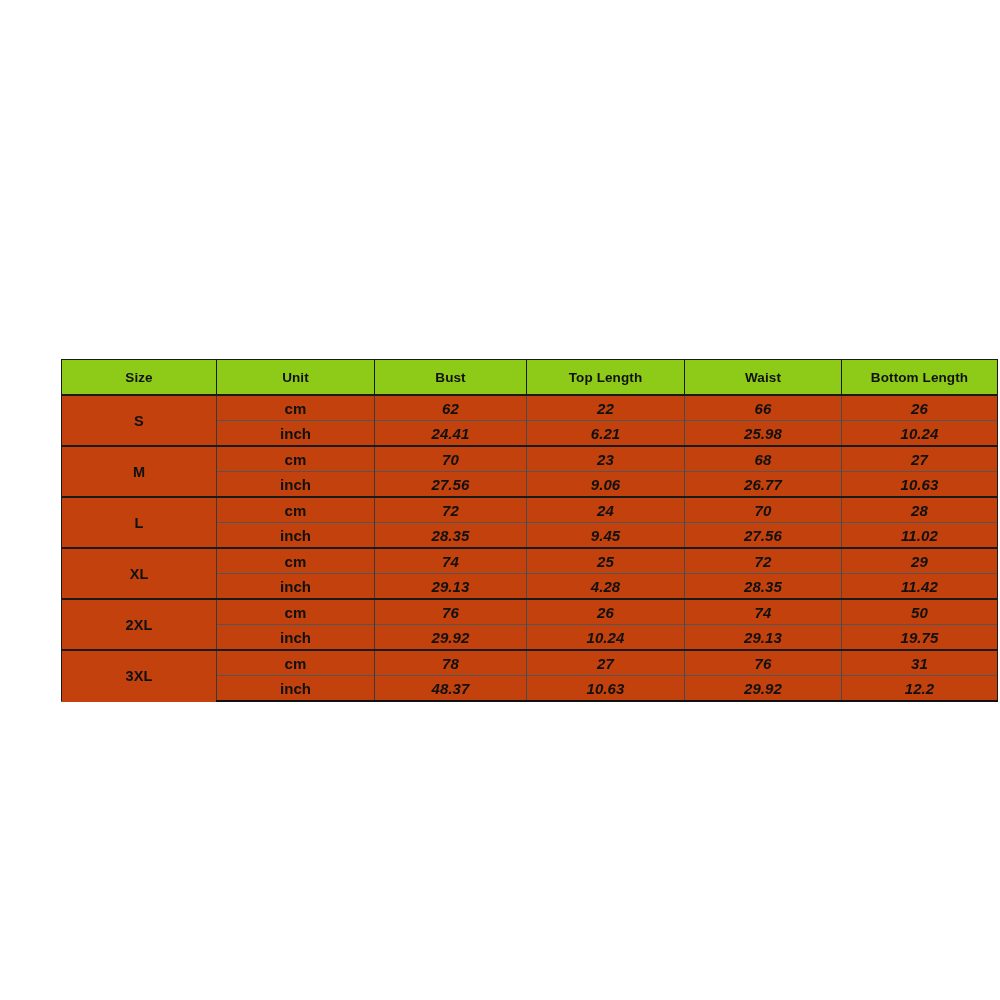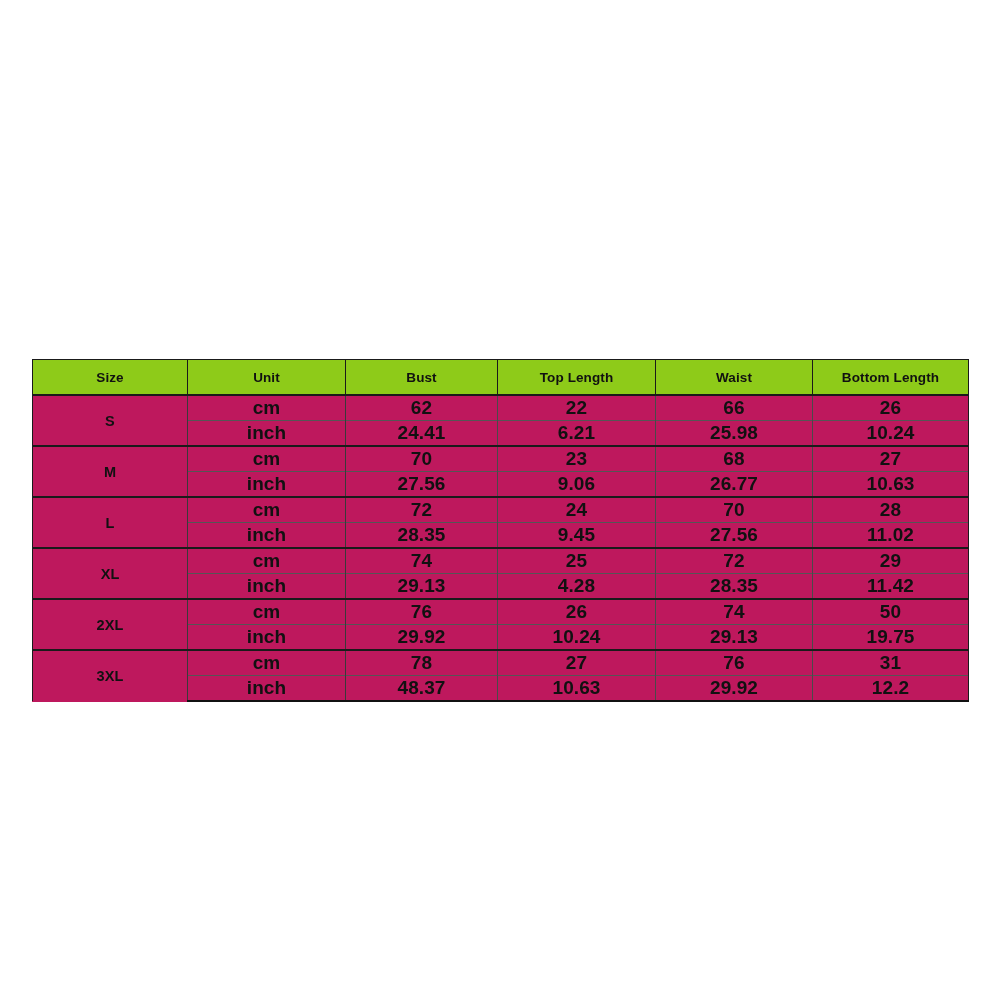--- a/index.html
+++ b/index.html
@@ -19,21 +19,22 @@
     position: absolute;
     left: 32px;
     top: 359px;
     width: 936px;
   }
 
   table.size-chart {
     width: 936px;
     border-collapse: collapse;
     table-layout: fixed;
-    background: #be185d;
+    background: #c2410c;
+    margin-left: 29px;
   }
 
   table.size-chart col.c-size        { width: 155px; }
   table.size-chart col.c-unit        { width: 158px; }
   table.size-chart col.c-bust        { width: 152px; }
   table.size-chart col.c-toplen      { width: 158px; }
   table.size-chart col.c-waist       { width: 157px; }
   table.size-chart col.c-bottomlen   { width: 156px; }
 
   table.size-chart th,
@@ -61,30 +62,31 @@
     border-left: 1.6px solid #1a1a1a;
     border-right: 1.8px solid #3a3a3a;
     border-top: 2px solid #1a1a1a;
     border-bottom: 0;
     padding-top: 14px;
   }
 
   
   td.unit-cell,
   td.val-cell {
-    font-size: 19px;
+    font-size: 15px;
     height: 24px;
   }
 
   td.unit-cell {
     border-right: 1.8px solid #3a3a3a;
   }
 
   td.val-cell {
     border-right: 1.5px solid #4a4a4a;
+    font-style: italic;
   }
   td.val-cell.last {
     border-right: 1.6px solid #1a1a1a;
   }
 
   
   tr.row-cm td.unit-cell,
   tr.row-cm td.val-cell {
     border-top: 2px solid #1a1a1a;
   }

